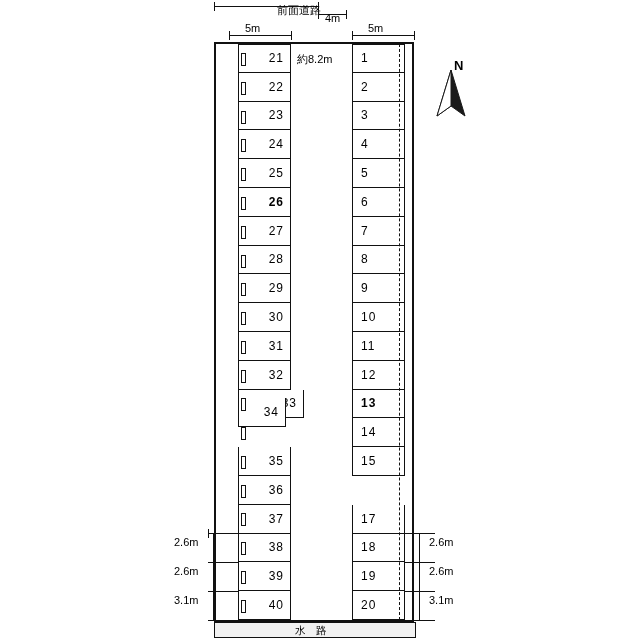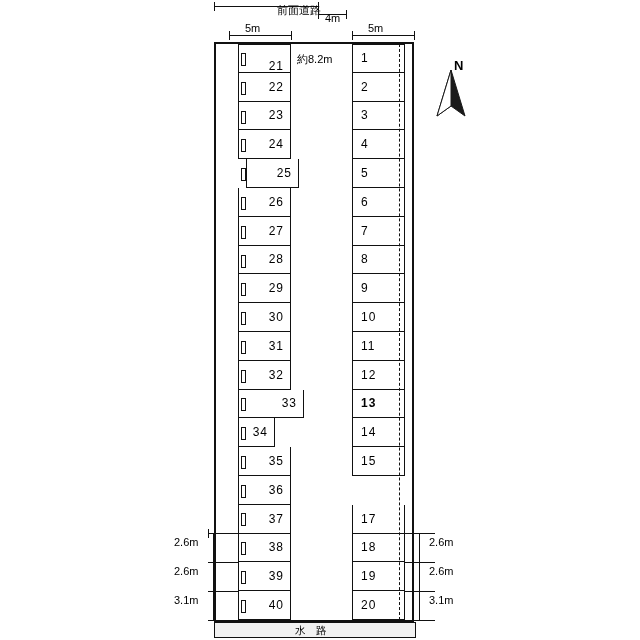--- a/index.html
+++ b/index.html
@@ -75,36 +75,36 @@
   <div class="cap" style="left:414px;top:31px;"></div>
   <div class="dim-label" style="left:368px;top:23px;">5m</div>
 
   <div class="abs plot-outline" style="left:214px;top:42px;width:200px;height:580px;"></div>
 
   <div class="aisle" style="left:291px;top:44px;width:61px;height:576px;"></div>
   <div class="aisle-label" style="left:297px;top:52px;">約8.2m</div>
 
   <div class="abs left-col" style="left:238px;top:44px;width:53px;height:576px;">
 
-    <div class="stall first" style="position:absolute;left:0;top:0px;width:53px;height:28.8px;align-items:flex-end;">
+    <div class="stall first" style="position:absolute;left:0;top:0px;width:53px;height:28.8px;">
       <span class="stall-num">21</span>
       </div>
     <div class="stall" style="position:absolute;left:0;top:28.8px;width:53px;height:28.8px;">
       <span class="stall-num">22</span>
       </div>
     <div class="stall" style="position:absolute;left:0;top:57.6px;width:53px;height:28.8px;">
       <span class="stall-num">23</span>
       </div>
     <div class="stall" style="position:absolute;left:0;top:86.4px;width:53px;height:28.8px;">
       <span class="stall-num">24</span>
       </div>
-    <div class="stall" style="position:absolute;left:8px;top:115.2px;width:53px;height:28.8px;">
+    <div class="stall" style="position:absolute;left:0;top:115.2px;width:53px;height:28.8px;">
       <span class="stall-num">25</span>
       </div>
-    <div class="stall" style="position:absolute;left:0;top:144px;width:53px;height:28.8px;">
+    <div class="stall" style="position:absolute;left:0;top:144px;width:53px;height:28.8px;font-weight:bold;">
       <span class="stall-num">26</span>
       </div>
     <div class="stall" style="position:absolute;left:0;top:172.8px;width:53px;height:28.8px;">
       <span class="stall-num">27</span>
       </div>
     <div class="stall" style="position:absolute;left:0;top:201.6px;width:53px;height:28.8px;">
       <span class="stall-num">28</span>
       </div>
     <div class="stall" style="position:absolute;left:0;top:230.4px;width:53px;height:28.8px;">
       <span class="stall-num">29</span>
@@ -114,21 +114,21 @@
       </div>
     <div class="stall" style="position:absolute;left:0;top:288px;width:53px;height:28.8px;">
       <span class="stall-num">31</span>
       </div>
     <div class="stall" style="position:absolute;left:0;top:316.8px;width:53px;height:28.8px;">
       <span class="stall-num">32</span>
       </div>
     <div class="stall" style="position:absolute;left:0;top:345.6px;width:66px;height:28.8px;">
       <span class="stall-num">33</span>
       </div>
-    <div class="stall" style="position:absolute;left:0;top:354px;width:37px;height:28.8px;margin-top:20px;">
+    <div class="stall" style="position:absolute;left:0;top:354px;width:48px;height:28.8px;">
       <span class="stall-num">34</span>
       </div>
     <div class="stall" style="position:absolute;left:0;top:403.2px;width:53px;height:28.8px;">
       <span class="stall-num">35</span>
       </div>
     <div class="stall" style="position:absolute;left:0;top:432px;width:53px;height:28.8px;">
       <span class="stall-num">36</span>
       </div>
     <div class="stall" style="position:absolute;left:0;top:460.8px;width:53px;height:28.8px;">
       <span class="stall-num">37</span>

